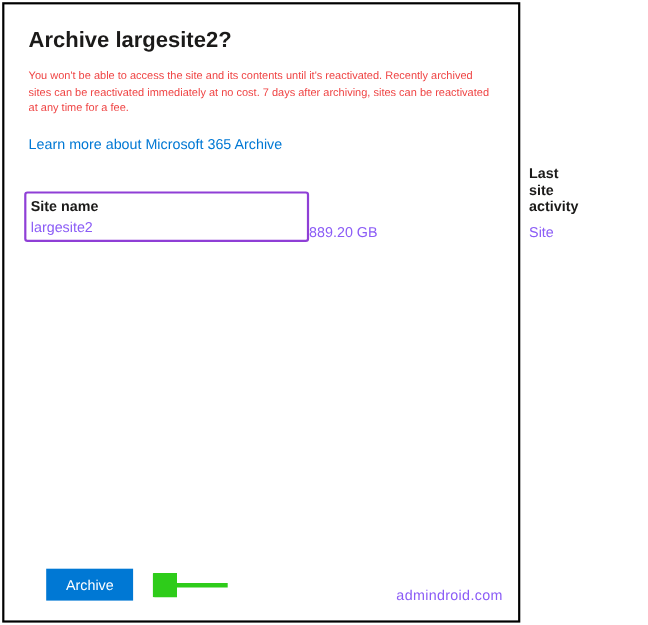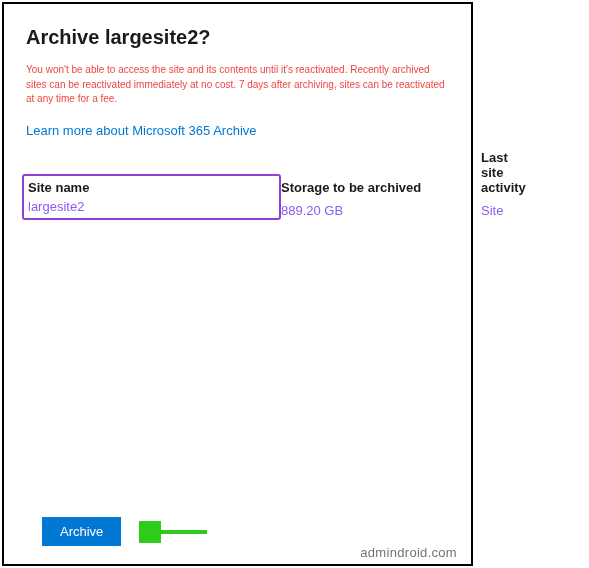--- a/index.html
+++ b/index.html
@@ -91,23 +91,23 @@
       font-family: inherit;
     }
     .arrow {
       margin-left: 18px;
       display: flex;
       align-items: center;
     }
     .watermark {
       position: absolute;
       right: 14px;
-      bottom: 4px;
+      bottom: 16px;
       font-size: 13px;
-      color: #737373;
+      color: #8b5cf6;
       letter-spacing: 0.3px;
     }
   </style>
 </head>
 <body>
 
 <div class="panel">
 
   <h1 class="title">Archive largesite2?</h1>
 
@@ -116,21 +116,20 @@
   <a class="link">Learn more about Microsoft 365 Archive</a>
 
   <div class="table">
     <div class="col col-1">
       <div class="highlight-box">
         <div class="th">Site name</div>
         <div class="td">largesite2</div>
       </div>
     </div>
     <div class="col col-2">
-      <div class="th">Storage to be archived</div>
       <div class="td">889.20 GB</div>
     </div>
     <div class="col col-3">
       <div class="th">Last site activity</div>
       <div class="td">Site</div>
     </div>
   </div>
 
   <div class="spacer"></div>
 

